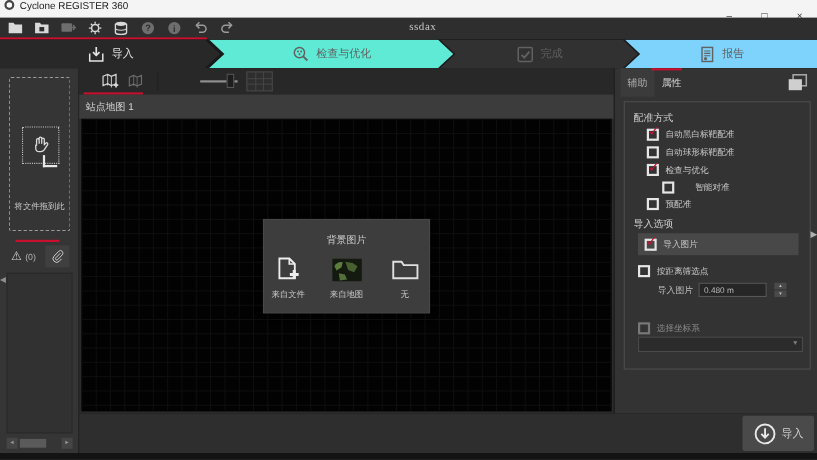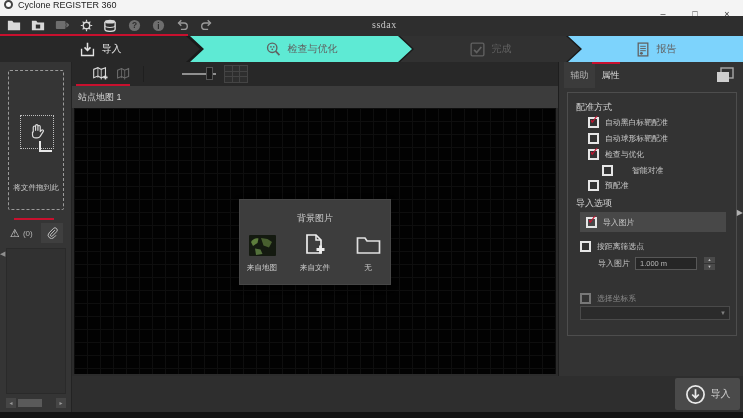--- a/index.html
+++ b/index.html
@@ -314,41 +314,41 @@
       </div>
       <div class="c-tabbar">
         <span class="c-tablabel">站点地图 1</span>
       </div>
       <div class="canvas">
         <div class="bg-dialog">
           <div class="bg-title">背景图片</div>
           <div class="bg-options">
             <div class="bg-opt">
               <span class="ic">
+                <svg width="24" height="24" viewBox="0 0 24 24" fill="none" stroke="#ededed">
+                    <path d="M4 2h9l5 5v13H4z" stroke-width="1.7"></path>
+                    <path d="M13 2v5h5" stroke-width="1.5"></path>
+                    <path d="M13.5 16.5h8M17.5 12.5v8" stroke-width="2.8"></path>
+                  </svg>
+                </span>
+              <span class="lbl">来自文件</span>
+            </div>
+            <div class="bg-opt">
+              <span class="ic">
                 <svg width="27" height="21" viewBox="0 0 27 21">
                     <rect width="27" height="21" rx="1" fill="#141a10"></rect>
                     <path d="M2 7c2-3.5 5.5-4.5 7.5-3.5L8.5 8 4 11z" fill="#5d7d3c"></path>
                     <path d="M12 3l6.5 1 4.5 3-3 5.5-5.5-2z" fill="#485f2f"></path>
                     <path d="M6 13.5l5.5 1 2 4.5-6.5 1z" fill="#53703b"></path>
                   </svg>
                 </span>
               <span class="lbl">来自地图</span>
             </div>
             <div class="bg-opt">
               <span class="ic">
-                <svg width="24" height="24" viewBox="0 0 24 24" fill="none" stroke="#ededed">
-                    <path d="M4 2h9l5 5v13H4z" stroke-width="1.7"></path>
-                    <path d="M13 2v5h5" stroke-width="1.5"></path>
-                    <path d="M13.5 16.5h8M17.5 12.5v8" stroke-width="2.8"></path>
-                  </svg>
-                </span>
-              <span class="lbl">来自文件</span>
-            </div>
-            <div class="bg-opt">
-              <span class="ic">
                 <svg width="25" height="20" viewBox="0 0 25 19" fill="none" stroke="#e0e0e0">
                     <path d="M1.5 17.5v-15h7.5l2 3h12.5v12z" stroke-width="1.7"></path>
                   </svg>
                 </span>
               <span class="lbl">无</span>
             </div>
           </div>
         </div>
       </div>
     </section>
@@ -397,21 +397,21 @@
           <span class="chk-lbl">导入图片</span>
         </div>
 
         <div class="chk-row" style="top:147px; left:12px">
           <span class="chk"></span>
           <span class="chk-lbl">按距离筛选点</span>
         </div>
 
         <div class="num-row" style="top:163px">
           <span class="num-lbl">导入图片</span>
-          <span class="num-field">1.000 m</span>
+          <span class="num-field">0.480 m</span>
           <span class="stepper">
               <span>▲</span>
               <span>▼</span>
             </span>
         </div>
 
         <div class="chk-row dim" style="top:199px; left:12px">
           <span class="chk"></span>
           <span class="chk-lbl">选择坐标系</span>
         </div>

